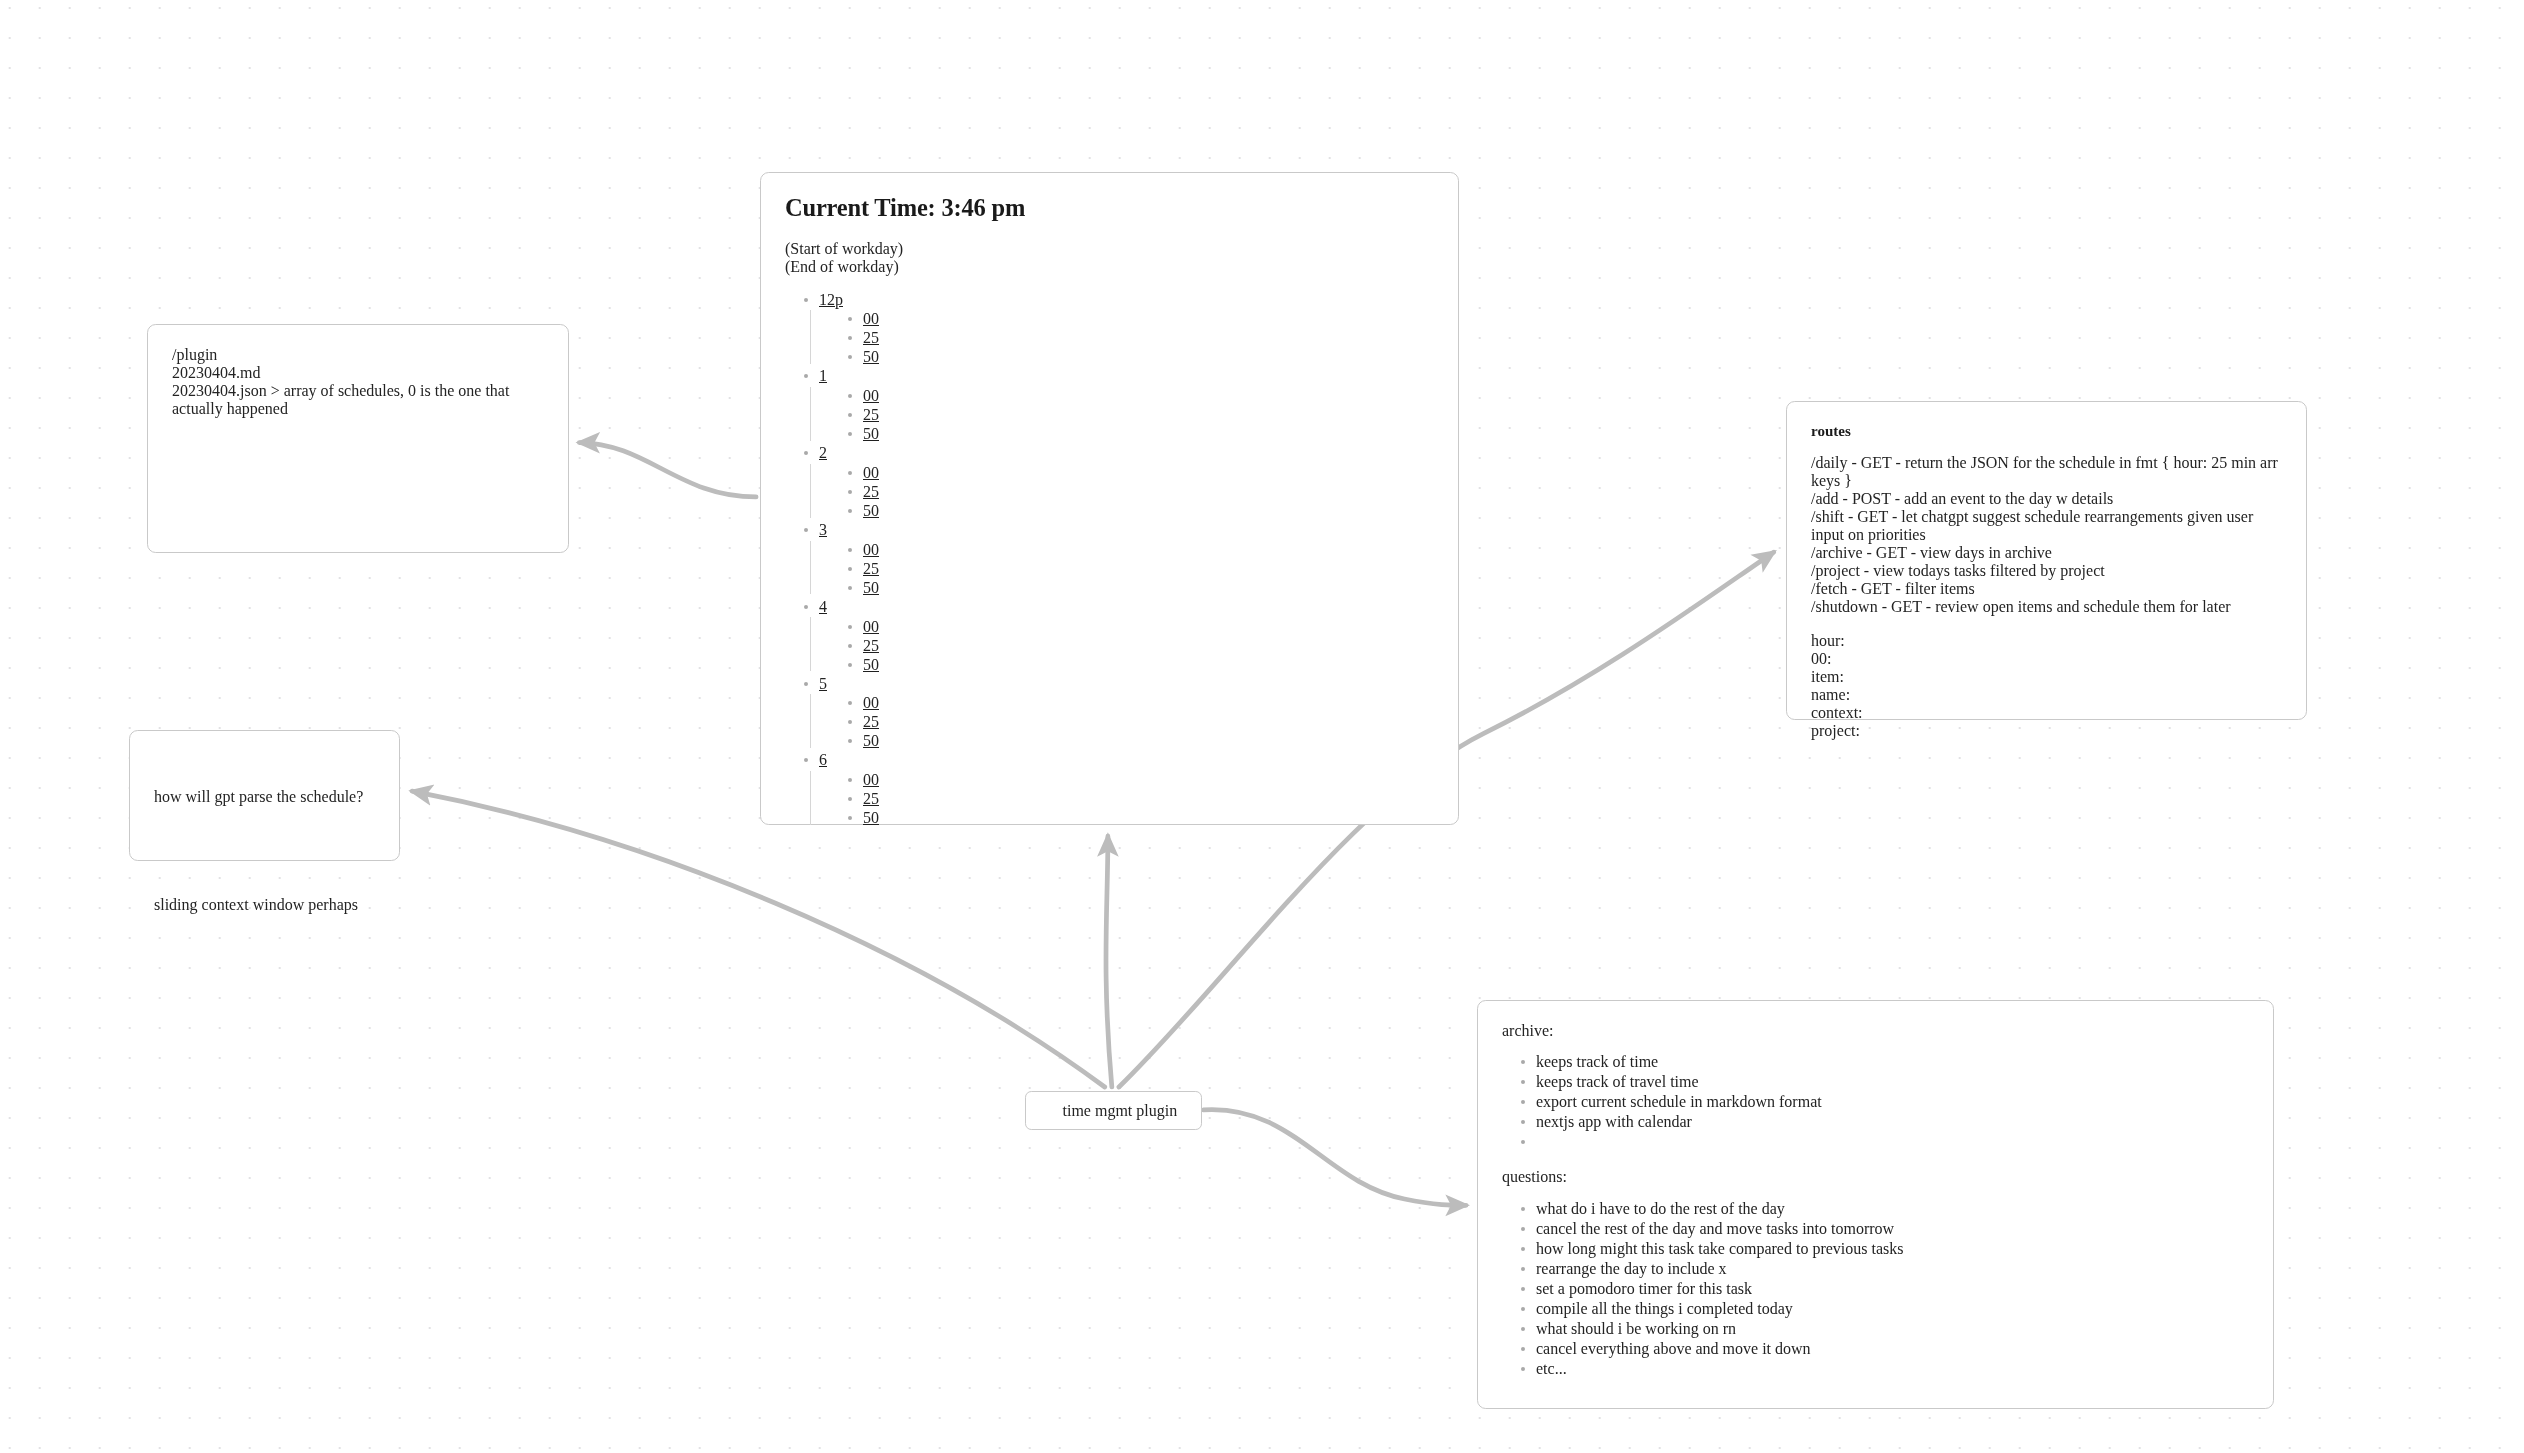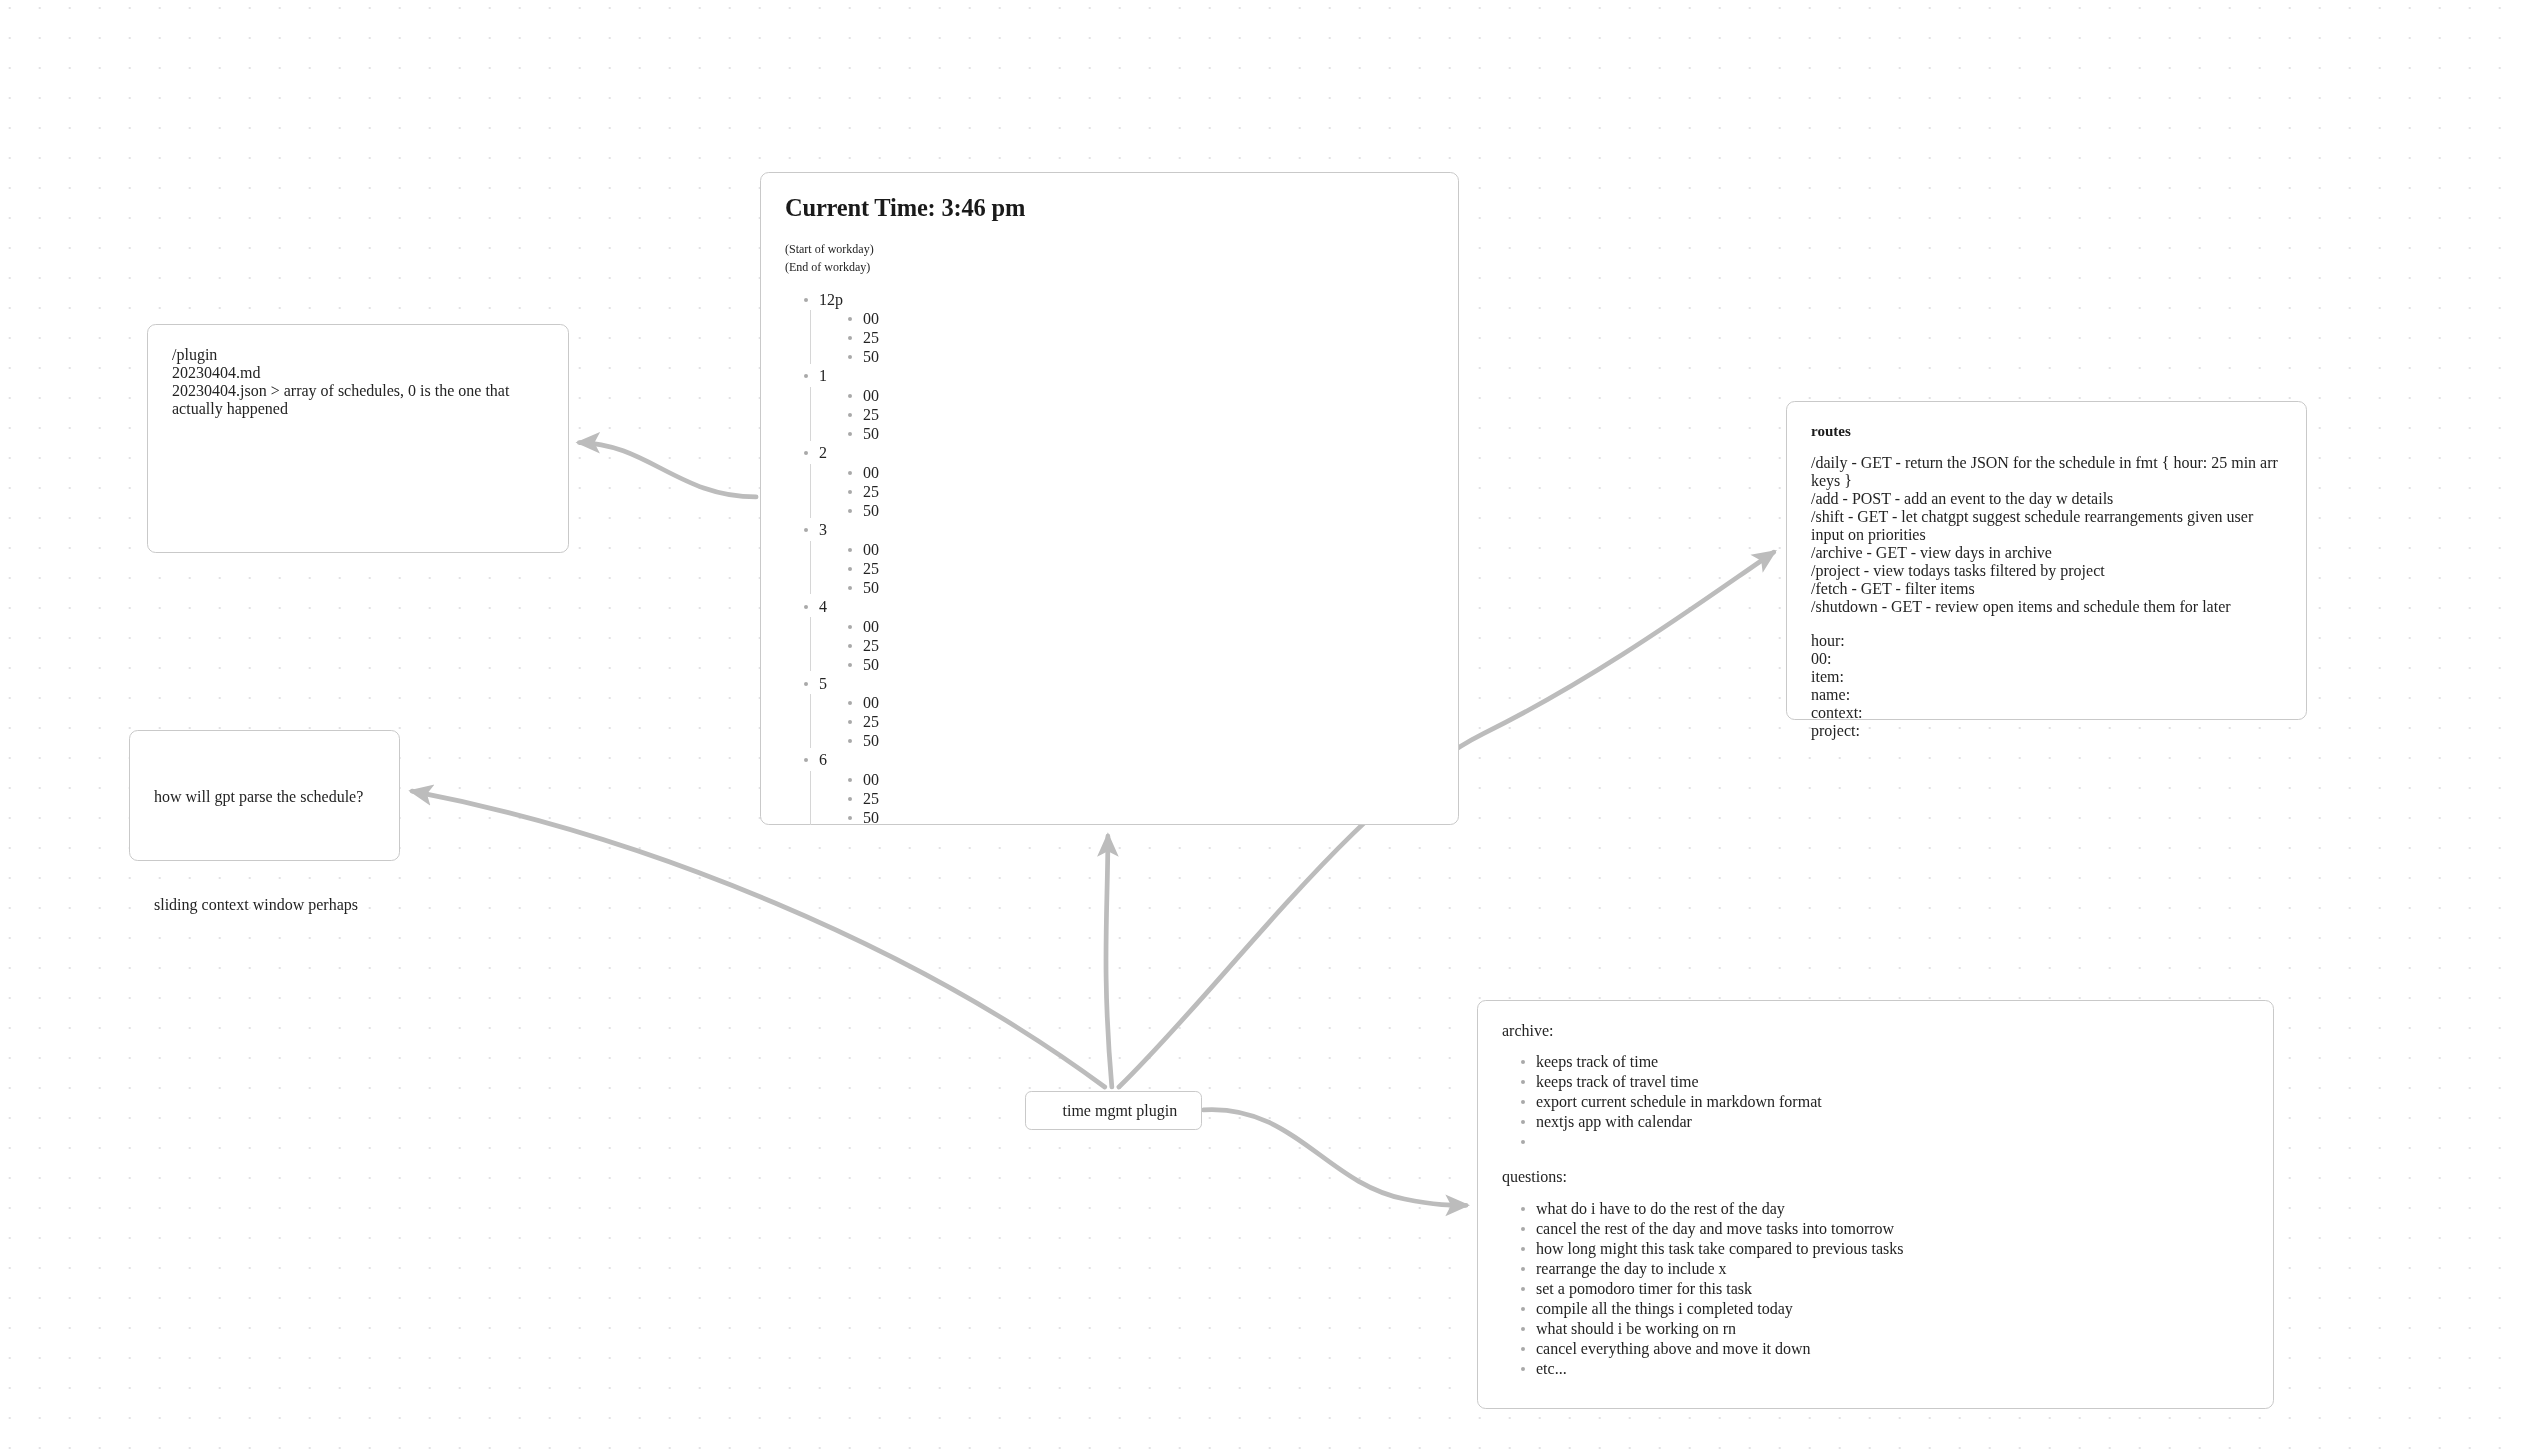--- a/index.html
+++ b/index.html
@@ -82,30 +82,31 @@
 
   
   #schedule-card {
     left: 760px;
     top: 172px;
     width: 699px;
     height: 653px;
   }
 
   .workday-lines {
-    font-size: 12px;
+    font-size: 16px;
     line-height: 18px;
     color: #232323;
     margin-bottom: 14px;
   }
 
   ul.bul {
     list-style: none;
     margin: 0;
     padding: 0;
+    text-decoration: underline;
   }
 
   ul.hours {
     margin-left: 16px;
   }
 
   li.hour-item {
     position: relative;
     font-size: 16px;
     line-height: 19px;

